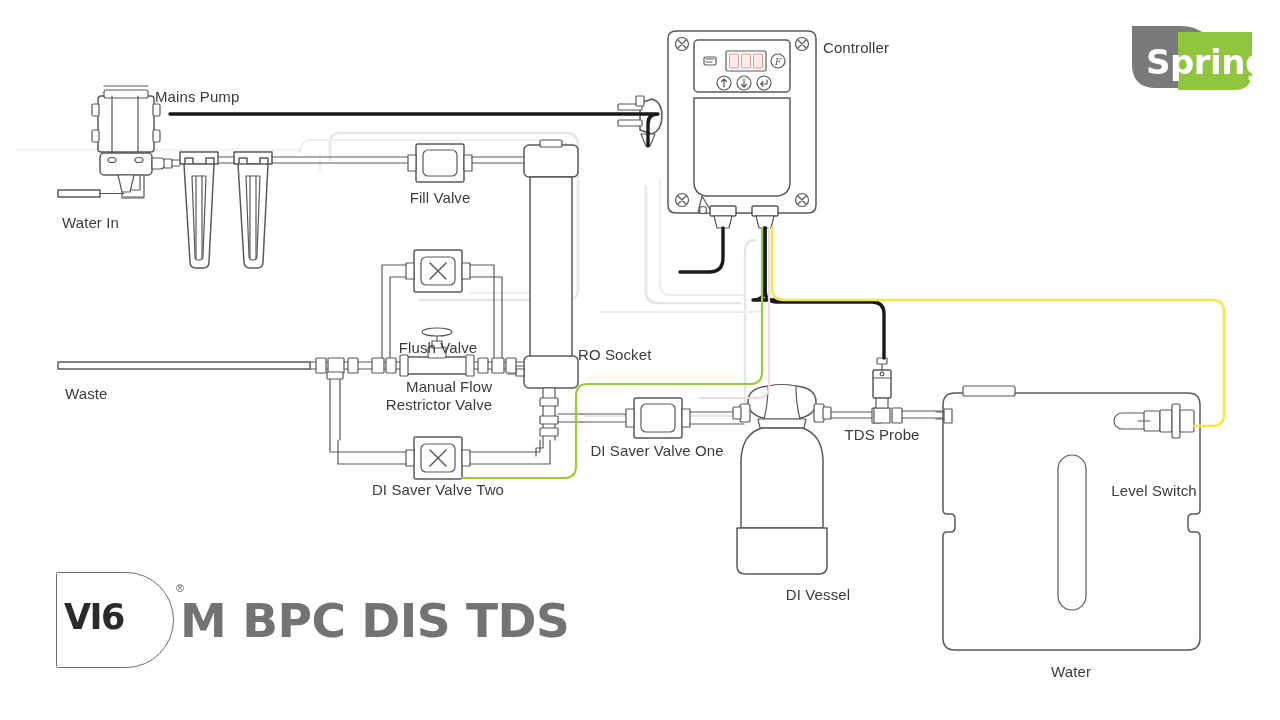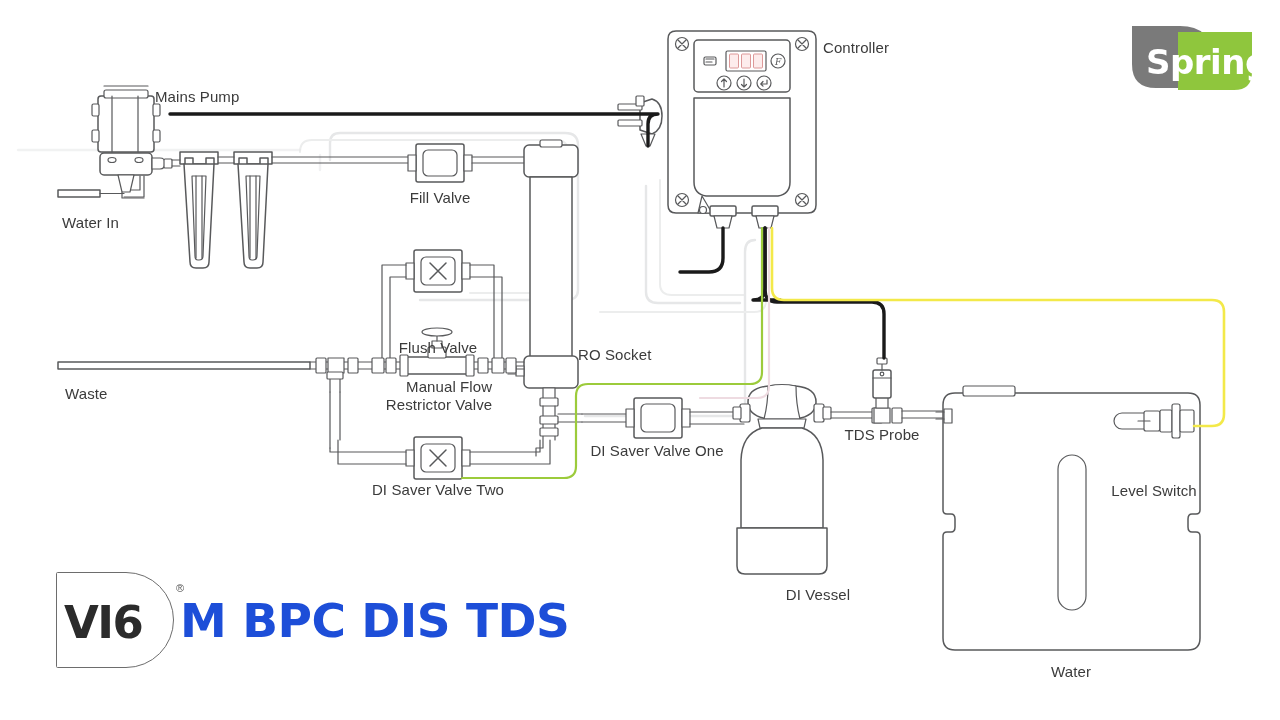--- a/index.html
+++ b/index.html
@@ -56,38 +56,38 @@
     inset: 0;
     border: 1.6px solid #6d6d6d;
     border-radius: 2px 60px 60px 2px;
     box-sizing: border-box;
   }
   .v16-text {
     position: absolute;
     left: 8px;
     top: 28px;
     font-family: "DejaVu Sans", sans-serif;
-    font-size: 45px;
+    font-size: 35px;
     font-weight: bold;
     color: #2b2b2b;
     letter-spacing: -1.5px;
     line-height: 1;
   }
   .v16-reg {
     position: absolute;
     left: 120px;
     top: 10px;
     font-size: 11px;
     color: #555;
   }
   .model-text {
     font-family: "DejaVu Sans", sans-serif;
     font-size: 47px;
     font-weight: bold;
-    color: #1d4ed8;
+    color: #737373;
     letter-spacing: -0.5px;
     margin-left: 6px;
     white-space: pre;
   }
   .spring-logo {
     position: absolute;
     left: 1132px;
     top: 26px;
     width: 120px;
     height: 70px;

